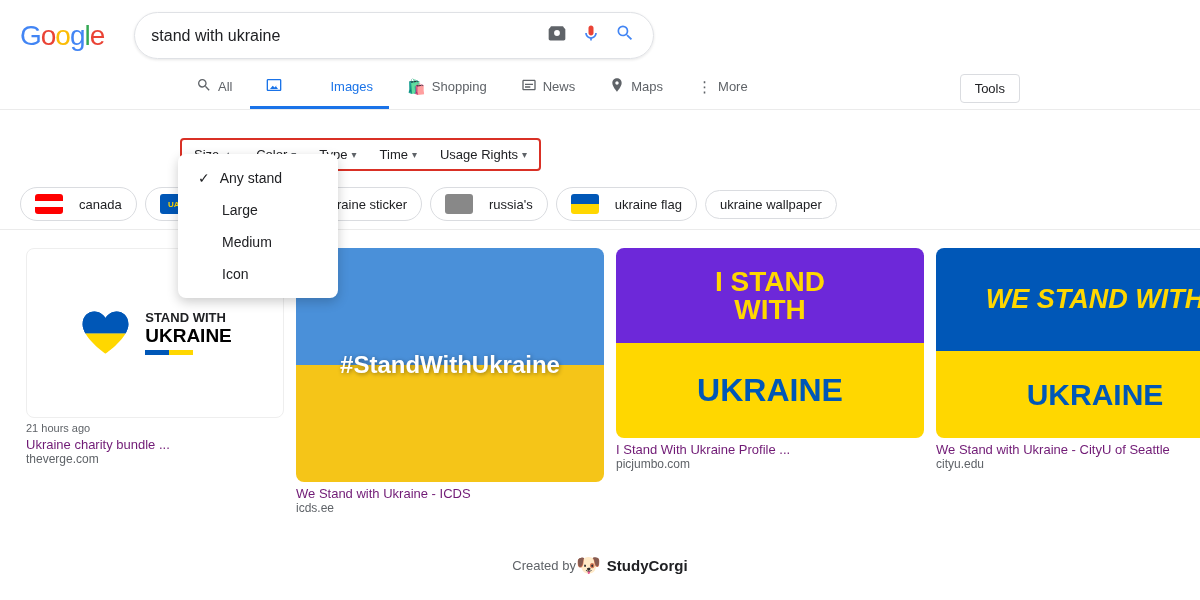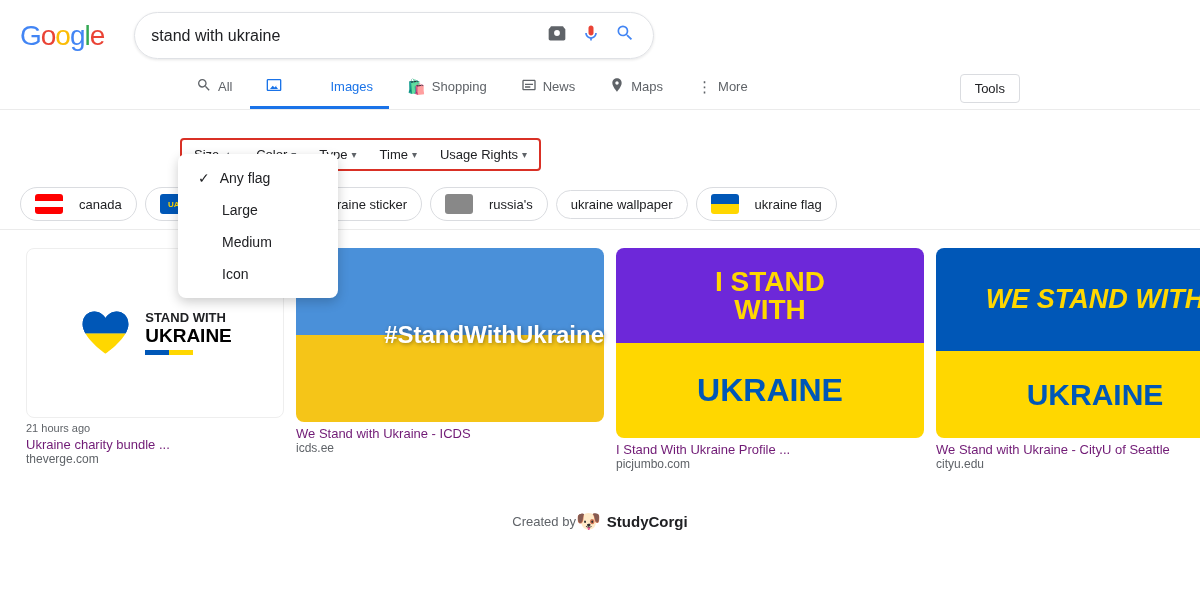--- a/index.html
+++ b/index.html
@@ -159,21 +159,21 @@
     </button>
     <button class="filter-btn">
       <span>Usage Rights</span>
       <span class="chevron">▾</span>
     </button>
   </div>
 
   <div class="dropdown">
     <div class="dropdown-item">
       <span class="check-icon">✓</span>
-      <span>Any flag</span>
+      <span>Any stand</span>
     </div>
     <div class="dropdown-item">
       <span class="no-check"></span>
       <span>Large</span>
     </div>
     <div class="dropdown-item">
       <span class="no-check"></span>
       <span>Medium</span>
     </div>
     <div class="dropdown-item">
@@ -194,25 +194,25 @@
   </div>
   <div class="related-chip">
     <div class="chip-thumb" style="background:#ccc; width:28px; height:20px; border-radius:3px;"></div>
     <span>ukraine sticker</span>
   </div>
   <div class="related-chip">
     <div class="chip-thumb" style="background:#888; width:28px; height:20px; border-radius:3px;"></div>
     <span>russia's</span>
   </div>
   <div class="related-chip">
-    <span>ukraine wallpaper</span>
-  </div>
-  <div class="related-chip">
     <div class="chip-thumb" style="background: linear-gradient(to bottom, #0057b7 50%, #ffd700 50%); width:28px; height:20px; border-radius:3px;"></div>
     <span>ukraine flag</span>
+  </div>
+  <div class="related-chip">
+    <span>ukraine wallpaper</span>
   </div>
 </div>
 
 <div class="image-grid">
 
   <div class="image-card">
     <div class="img-placeholder img1">
       <div class="ukraine-logo">
         <svg width="55" height="55" viewBox="0 0 60 60">
           <path d="M30 52 C30 52 5 35 5 20 C5 11 11 6 18 6 C23 6 27 9 30 13 C33 9 37 6 42 6 C49 6 55 11 55 20 C55 35 30 52 30 52Z" fill="#0057b7" clip-path="url(#top-half)"></path>
@@ -235,21 +235,21 @@
       </div>
     </div>
     <div class="card-meta">
       <div class="card-time">21 hours ago</div>
       <div class="card-title">Ukraine charity bundle ...</div>
       <div class="card-source">theverge.com</div>
     </div>
   </div>
 
   <div class="image-card">
-    <div class="img-placeholder img2" style="height:174px; border-radius:8px;justify-content:flex-end;">
+    <div class="img-placeholder img2" style="height:234px; border-radius:8px;">
       <span style="color:white; font-size:24px; font-weight:700; text-shadow:1px 1px 4px rgba(0,0,0,0.4);">#StandWithUkraine</span>
     </div>
     <div class="card-meta">
       <div class="card-title">We Stand with Ukraine - ICDS</div>
       <div class="card-source">icds.ee</div>
     </div>
   </div>
 
   <div class="image-card">
     <div class="img-placeholder" style="height:190px; border-radius:8px; overflow:hidden; display:flex; flex-direction:column;">

